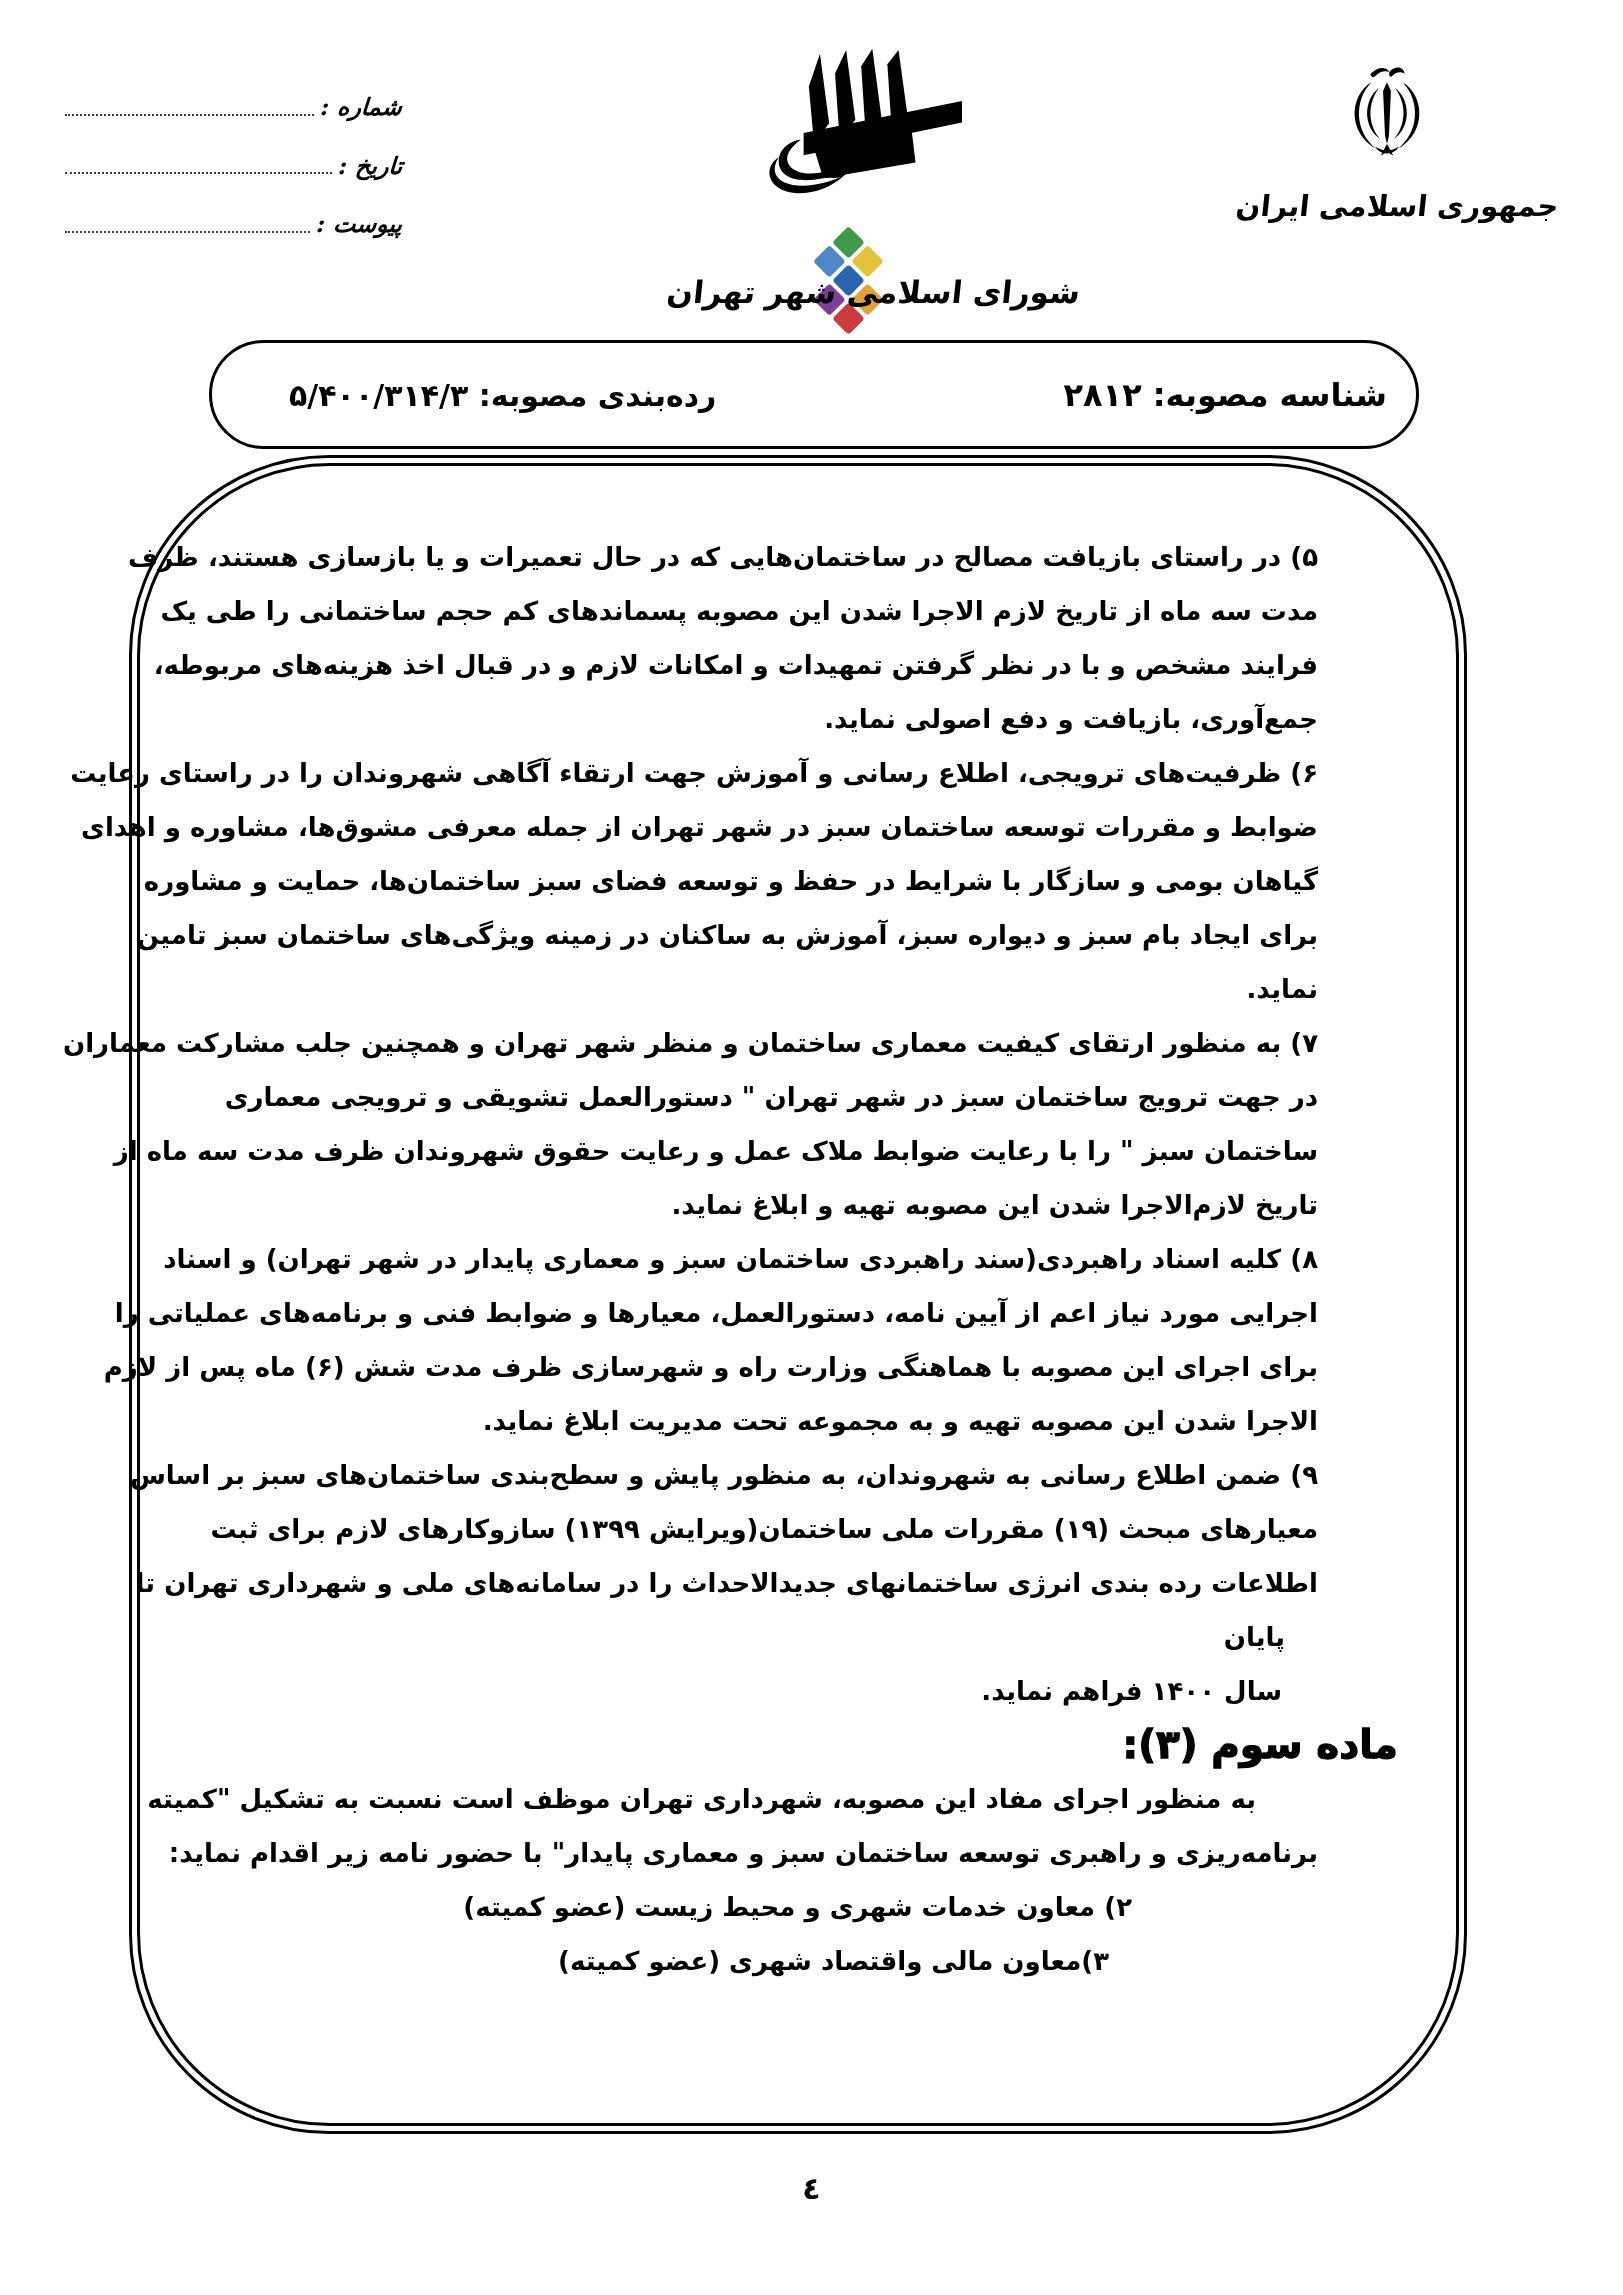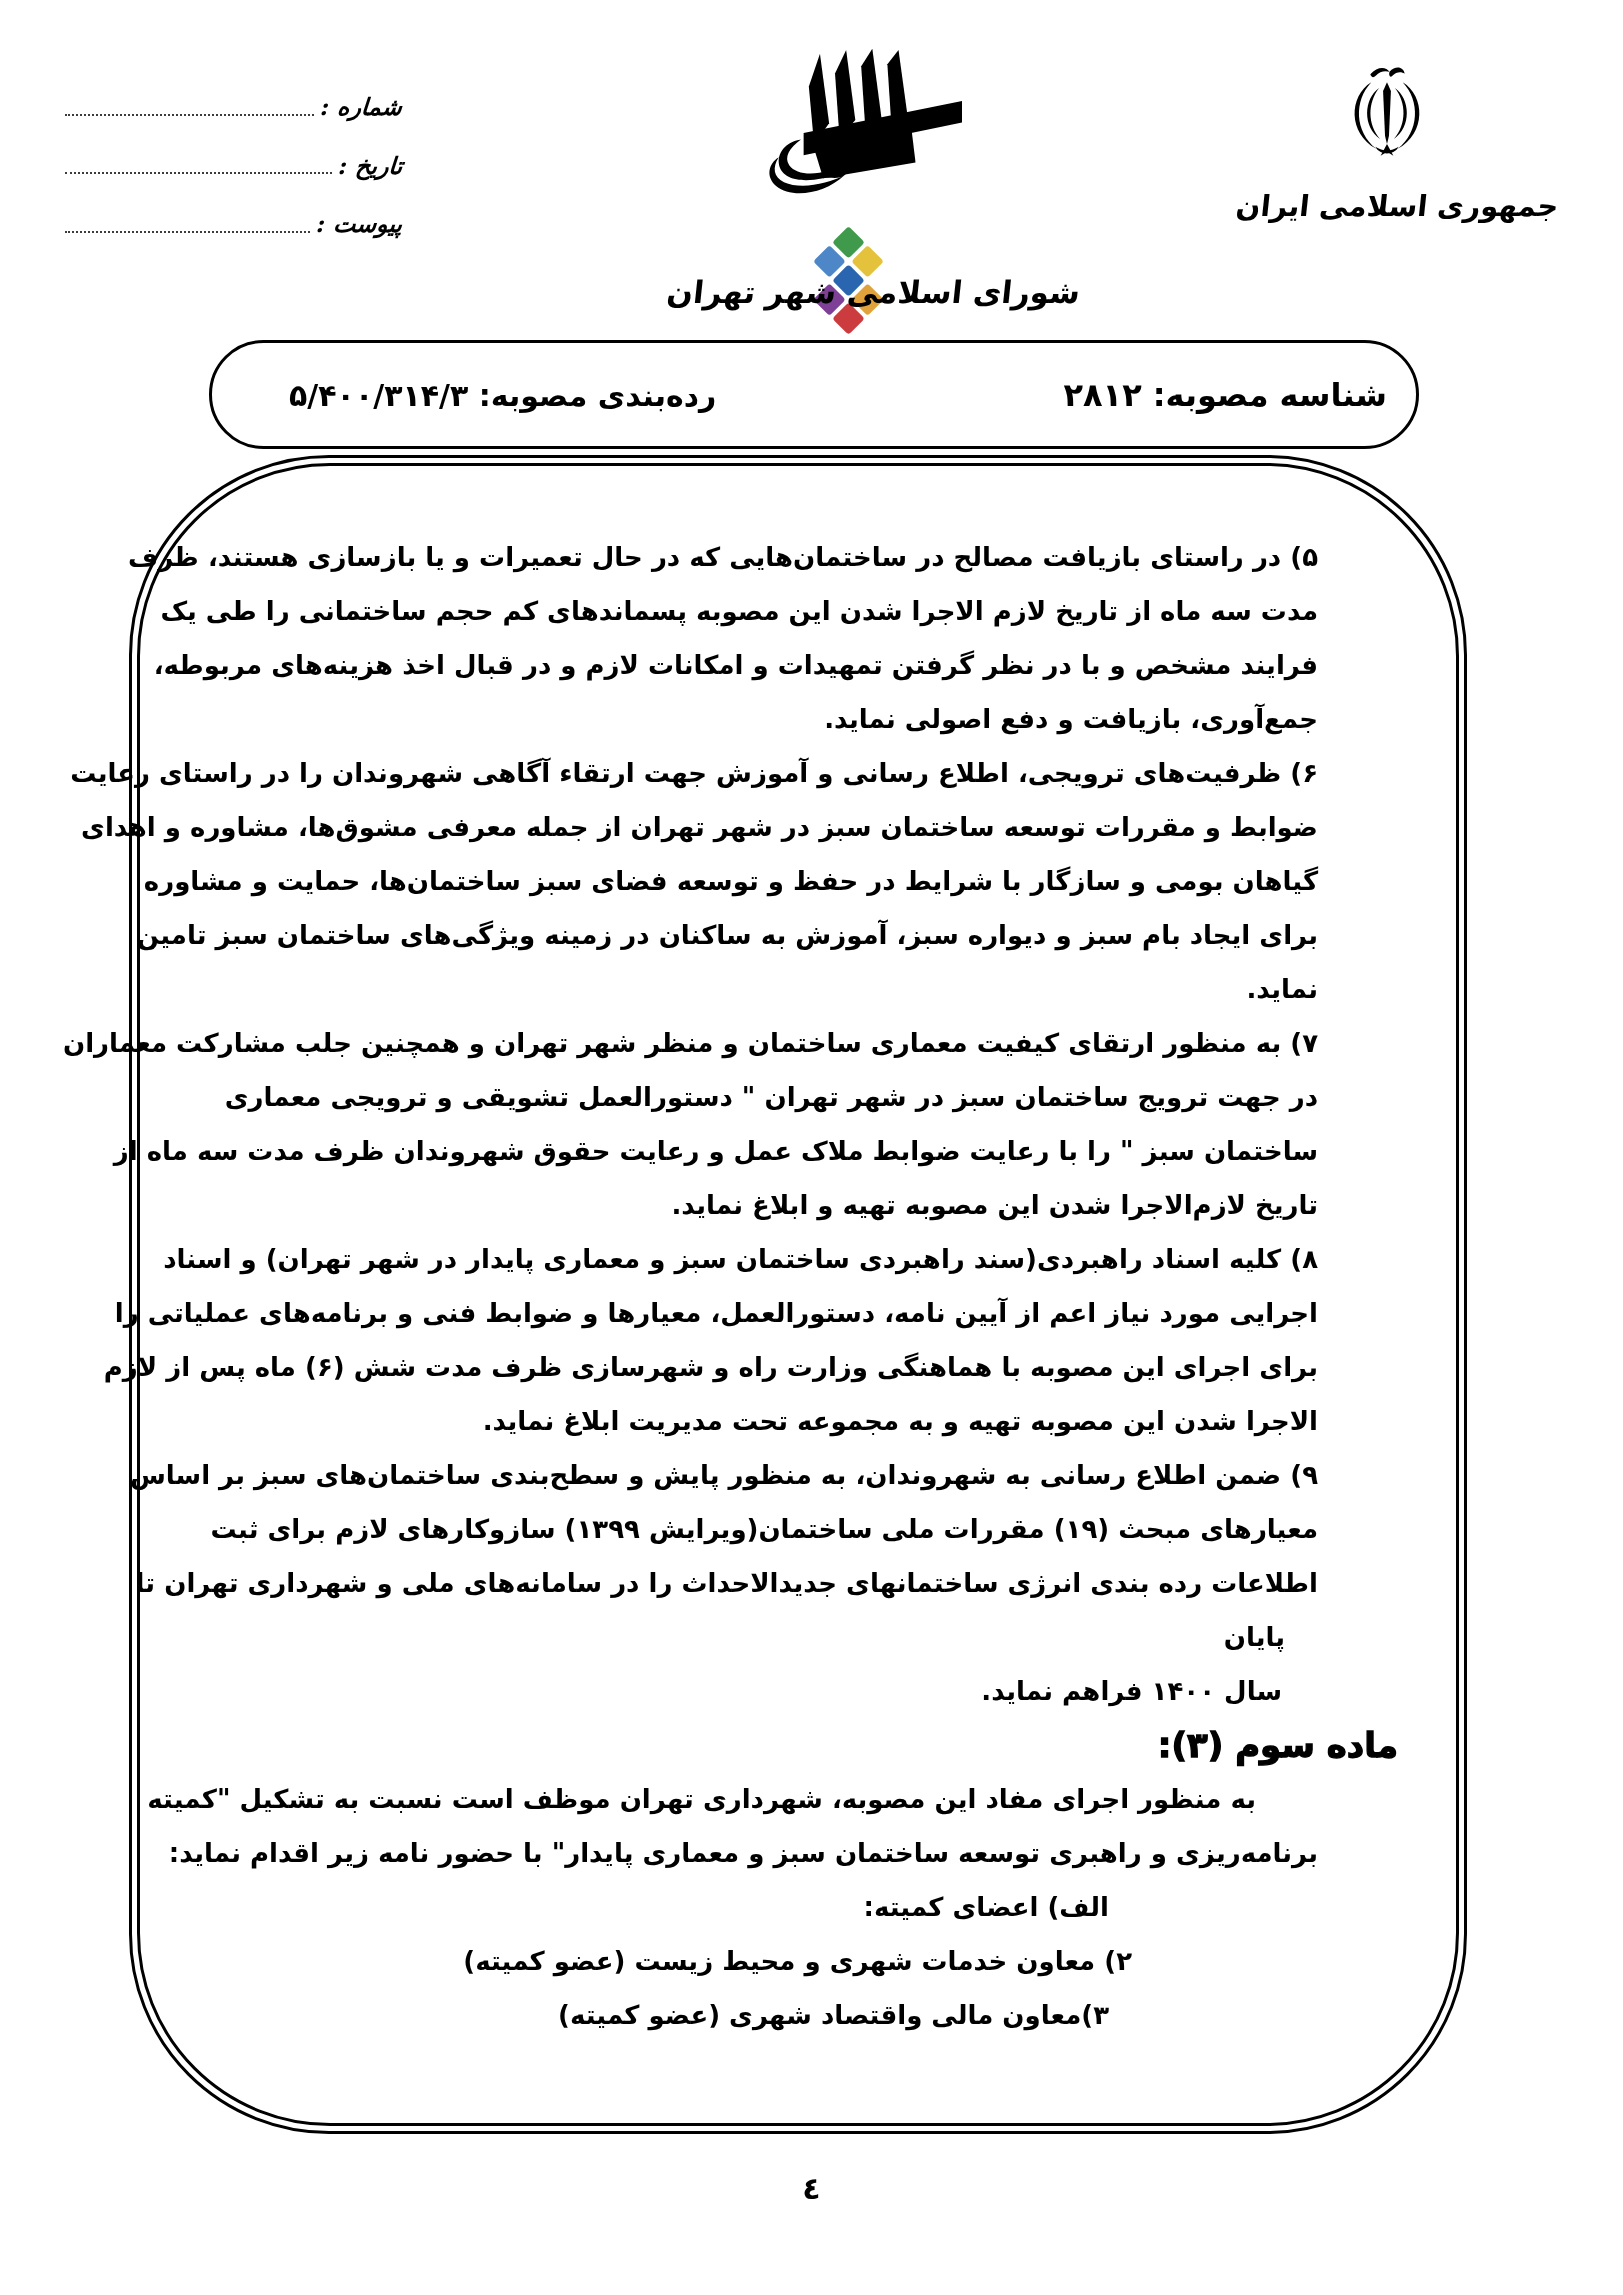--- a/index.html
+++ b/index.html
@@ -58,21 +58,21 @@
   }
   
   .body-text{
     position:absolute;left:226px;top:530px;width:1092px;direction:rtl;
     font-size:26px;font-weight:bold;
   }
   .ln{height:54px;line-height:54px;white-space:nowrap;}
   .lj{text-align:justify;text-align-last:justify;}
   .lr{text-align:right;}
   .hd{
-    font-size:34px;letter-spacing:0.7px;-webkit-text-stroke:1.3px #000;
+    font-size:39px;letter-spacing:0.7px;-webkit-text-stroke:1.3px #000;
     margin-right:-80px;
   }
   
   .page-number{
     position:absolute;left:720px;top:2171px;width:183px;text-align:center;
     font-size:30px;font-weight:bold;
   }
 </style>
 </head>
 <body>
@@ -170,21 +170,20 @@
       <div class="ln lj">برای اجرای این مصوبه با هماهنگی وزارت راه و شهرسازی ظرف مدت شش (۶) ماه پس از لازم</div>
       <div class="ln lr">الاجرا شدن این مصوبه تهیه و به مجموعه تحت مدیریت ابلاغ نماید.</div>
       <div class="ln lj">۹) ضمن اطلاع رسانی به شهروندان، به منظور پایش و سطح‌بندی ساختمان‌های سبز بر اساس</div>
       <div class="ln lj">معیارهای مبحث (۱۹) مقررات ملی ساختمان(ویرایش ۱۳۹۹) سازوکارهای لازم برای ثبت</div>
       <div class="ln lj">اطلاعات رده بندی انرژی ساختمانهای جدیدالاحداث را در سامانه‌های ملی و شهرداری تهران تا</div>
       <div class="ln lr" style="padding-right: 33px;">پایان</div>
       <div class="ln lr" style="padding-right: 36px;">سال ۱۴۰۰ فراهم نماید.</div>
       <div class="ln lr hd">ماده سوم (۳):</div>
       <div class="ln lj" style="padding-right: 62px;">به منظور اجرای مفاد این مصوبه، شهرداری تهران موظف است نسبت به تشکیل "کمیته</div>
       <div class="ln lj">برنامه‌ریزی و راهبری توسعه ساختمان سبز و معماری پایدار" با حضور نامه زیر اقدام نماید:</div>
-      <div class="ln lr" style="padding-right: 209px;">الف) اعضای کمیته:</div>
       <div class="ln lr" style="padding-right: 186px;">۲) معاون خدمات شهری و محیط زیست (عضو کمیته)</div>
       <div class="ln lr" style="padding-right: 209px;">۳)معاون مالی واقتصاد شهری (عضو کمیته)</div>
     </div>
 
   <div class="page-number">٤</div>
 
 </div>
 
 
 </body></html>

